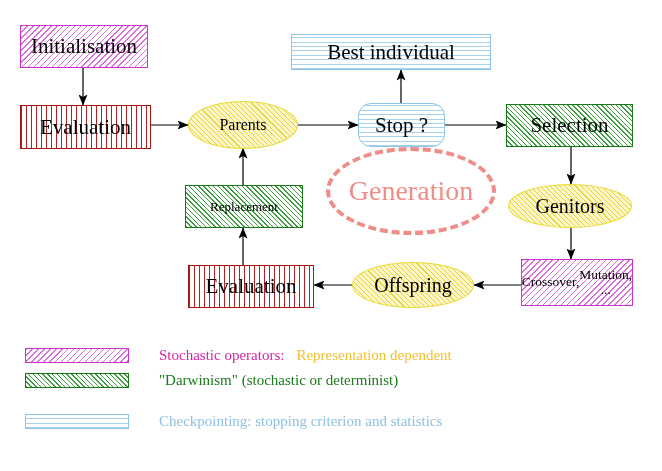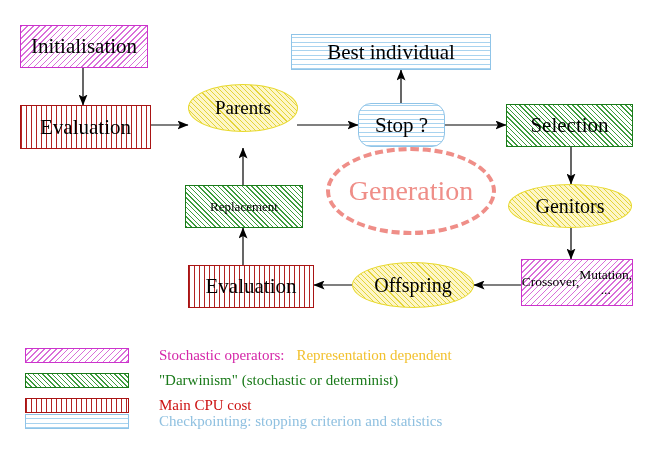--- a/index.html
+++ b/index.html
@@ -153,21 +153,21 @@
   </svg>
 
   <div class="node rect fill-magenta" style="left:20px; top:25px; width:128px; height:43px; font-size:21px;">
     <span>Initialisation</span>
   </div>
 
   <div class="node rect fill-red" style="left:20px; top:105px; width:131px; height:44px; font-size:21px;">
     <span>Evaluation</span>
   </div>
 
-  <div class="node ellipse fill-yellow" style="left:188px; top:84px; width:110px; height:48px; font-size:19px;">
+  <div class="node ellipse fill-yellow" style="left:188px; top:101px; width:110px; height:48px; font-size:16px;">
     <span>Parents</span>
   </div>
 
   <div class="node rect fill-blue" style="left:291px; top:34px; width:200px; height:36px; font-size:21px;">
     <span>Best individual</span>
   </div>
 
   <div class="node rounded fill-blue" style="left:358px; top:103px; width:87px; height:44px; font-size:21px;">
     <span>Stop ?</span>
   </div>
@@ -206,23 +206,19 @@
     <span class="legend-text">
       <span style="color:#d426a8;">Stochastic operators:</span><span class="part2" style="color:#f2c12e;">Representation dependent</span>
     </span>
   </div>
 
   <div class="legend-row" style="left:25px; top:372px;">
     <span class="swatch fill-green"></span>
     <span class="legend-text" style="color:#1a7a1a;">"Darwinism" (stochastic or determinist)</span>
   </div>
 
-  <div class="legend-row" style="left:25px; top:397px;">
-    <span class="swatch fill-red"></span>
-    <span class="legend-text" style="color:#cc1111;">Main CPU cost</span>
-  </div>
 
   <div class="legend-row" style="left:25px; top:413px;">
     <span class="swatch fill-blue"></span>
     <span class="legend-text" style="color:#8fc0e0;">Checkpointing: stopping criterion and statistics</span>
   </div>
 
 </div>
 
 </body></html>

